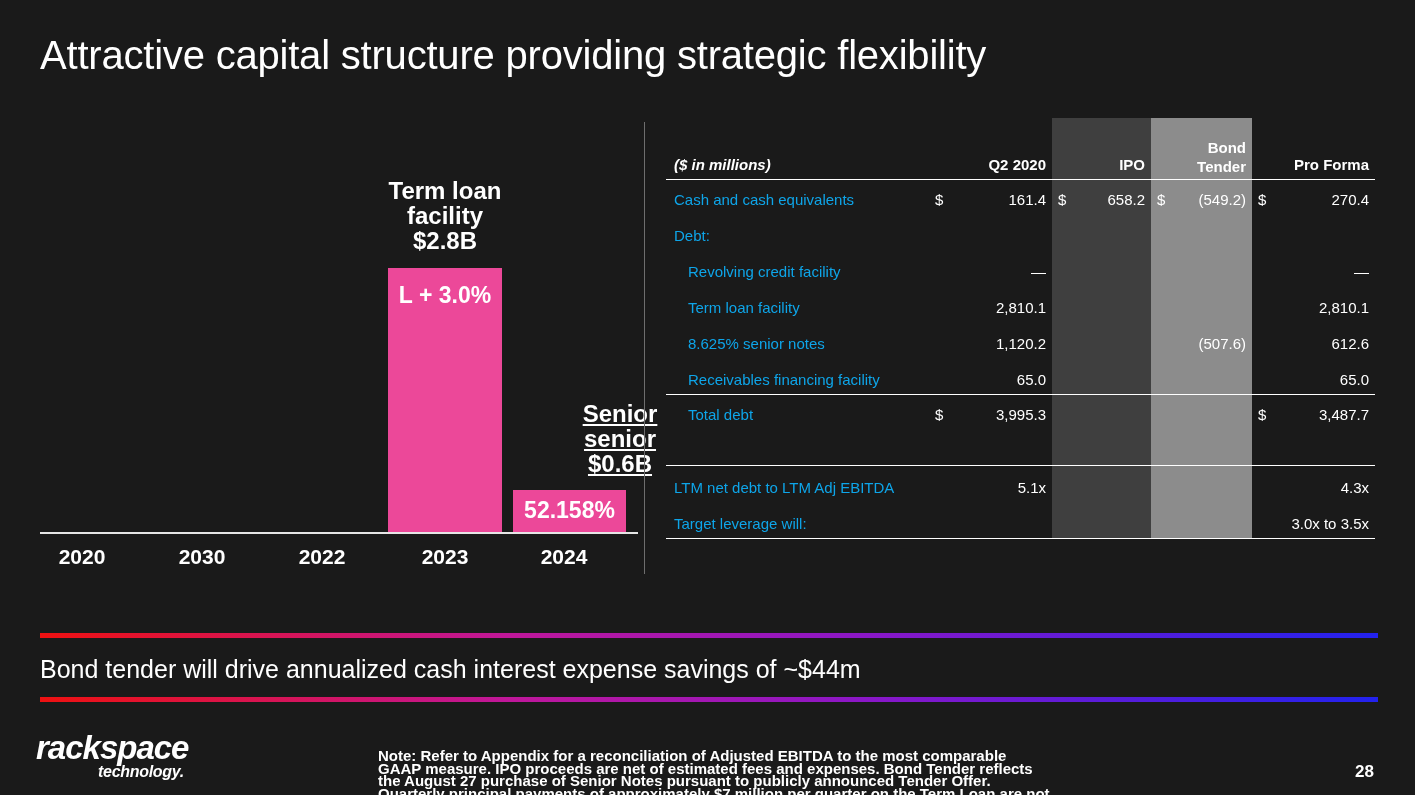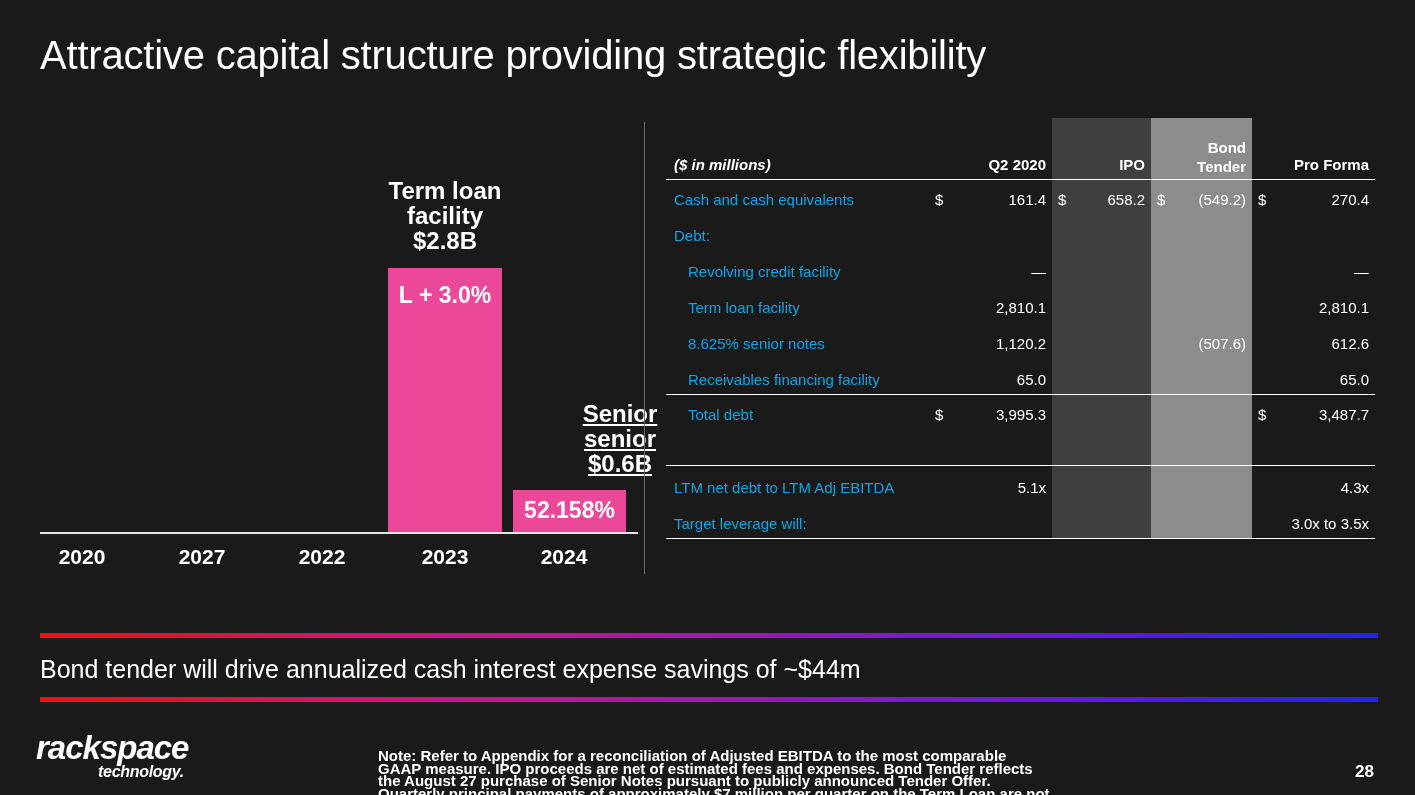--- a/index.html
+++ b/index.html
@@ -289,21 +289,21 @@
   <div class="bar-caption" id="caption-senior-notes">
     <div>Senior</div>
     <div>senior</div>
     <div>$0.6B</div>
   </div>
   <div class="bar" id="bar-senior-notes">
     <div class="bar-value">52.158%</div>
   </div>
 
   <div class="axis-label" style="left:-18px;text-align:center;">2020</div>
-  <div class="axis-label" style="left:102px;">2027</div>
+  <div class="axis-label" style="left:102px;">2030</div>
   <div class="axis-label" style="left:222px;">2022</div>
   <div class="axis-label" style="left:345px;">2023</div>
   <div class="axis-label" style="left:464px;">2024</div>
 </div>
 
 <div id="chart-table-divider"></div>
 
 <div id="fin-table">
 
   <div class="col-shade" id="shade-ipo"></div>

